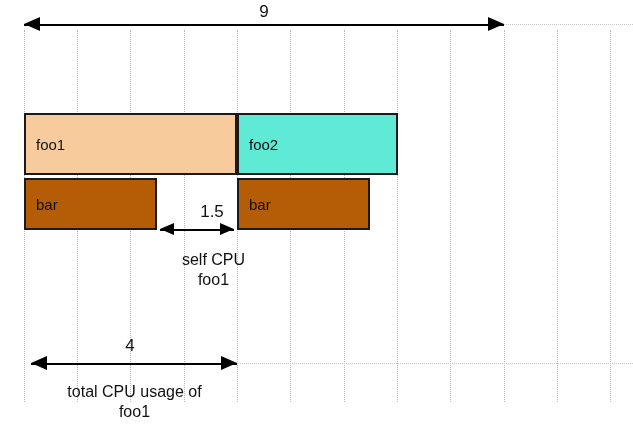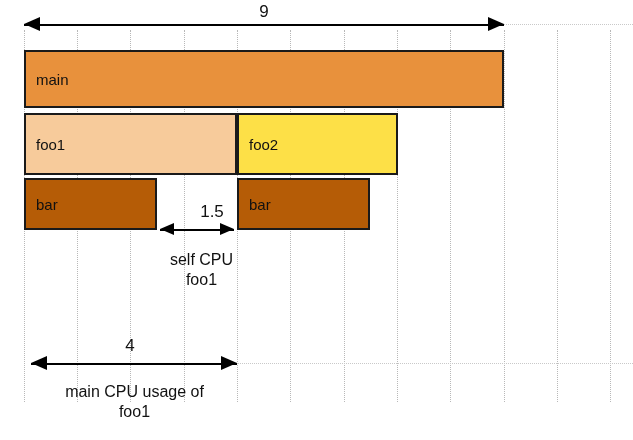--- a/index.html
+++ b/index.html
@@ -126,53 +126,50 @@
 
   <div class="hrule" style="left:237px; top:363px; width:396px;"></div>
 
   <div class="value-label" style="left:234px; top:3px; width:60px;">9</div>
   <div class="measure" style="left:24px; top:24px; width:480px;">
     <div class="shaft"></div>
     <div class="arrowhead left"></div>
     <div class="arrowhead right"></div>
   </div>
 
-  <div class="frame" style="left:24px; top:50px; width:480px; height:58px; background:#E8913C;">
-    <span class="frame-label">main</span>
-  </div>
 
   <div class="frame" style="left:24px; top:113px; width:213px; height:62px; background:#F7CB9B;">
     <span class="frame-label">foo1</span>
   </div>
-  <div class="frame" style="left:237px; top:113px; width:161px; height:62px; background:#fde047;text-align:right;">
+  <div class="frame" style="left:237px; top:113px; width:161px; height:62px; background:#5eead4;text-align:right;">
     <span class="frame-label">foo2</span>
   </div>
 
   <div class="frame" style="left:24px; top:178px; width:133px; height:52px; background:#B55C06;">
     <span class="frame-label">bar</span>
   </div>
   <div class="frame" style="left:237px; top:178px; width:133px; height:52px; background:#B55C06;">
     <span class="frame-label">bar</span>
   </div>
 
   <div class="value-label" style="left:182px; top:203px; width:60px;">1.5</div>
   <div class="measure thin" style="left:160px; top:229px; width:74px;">
     <div class="shaft"></div>
     <div class="arrowhead left"></div>
     <div class="arrowhead right"></div>
   </div>
-  <div class="caption" style="left:144px; top:250px; width:115px;">
+  <div class="caption" style="left:156px; top:250px; width:115px;">
     <div>self CPU</div>
     <div>foo1</div>
   </div>
 
   <div class="value-label" style="left:100px; top:337px; width:60px;">4</div>
   <div class="measure" style="left:31px; top:363px; width:206px;">
     <div class="shaft"></div>
     <div class="arrowhead left"></div>
     <div class="arrowhead right"></div>
   </div>
   <div class="caption" style="left:37px; top:382px; width:195px;">
-    <div>main CPU usage of</div>
+    <div>total CPU usage of</div>
     <div>foo1</div>
   </div>
 
 </div>
 
 </body></html>

